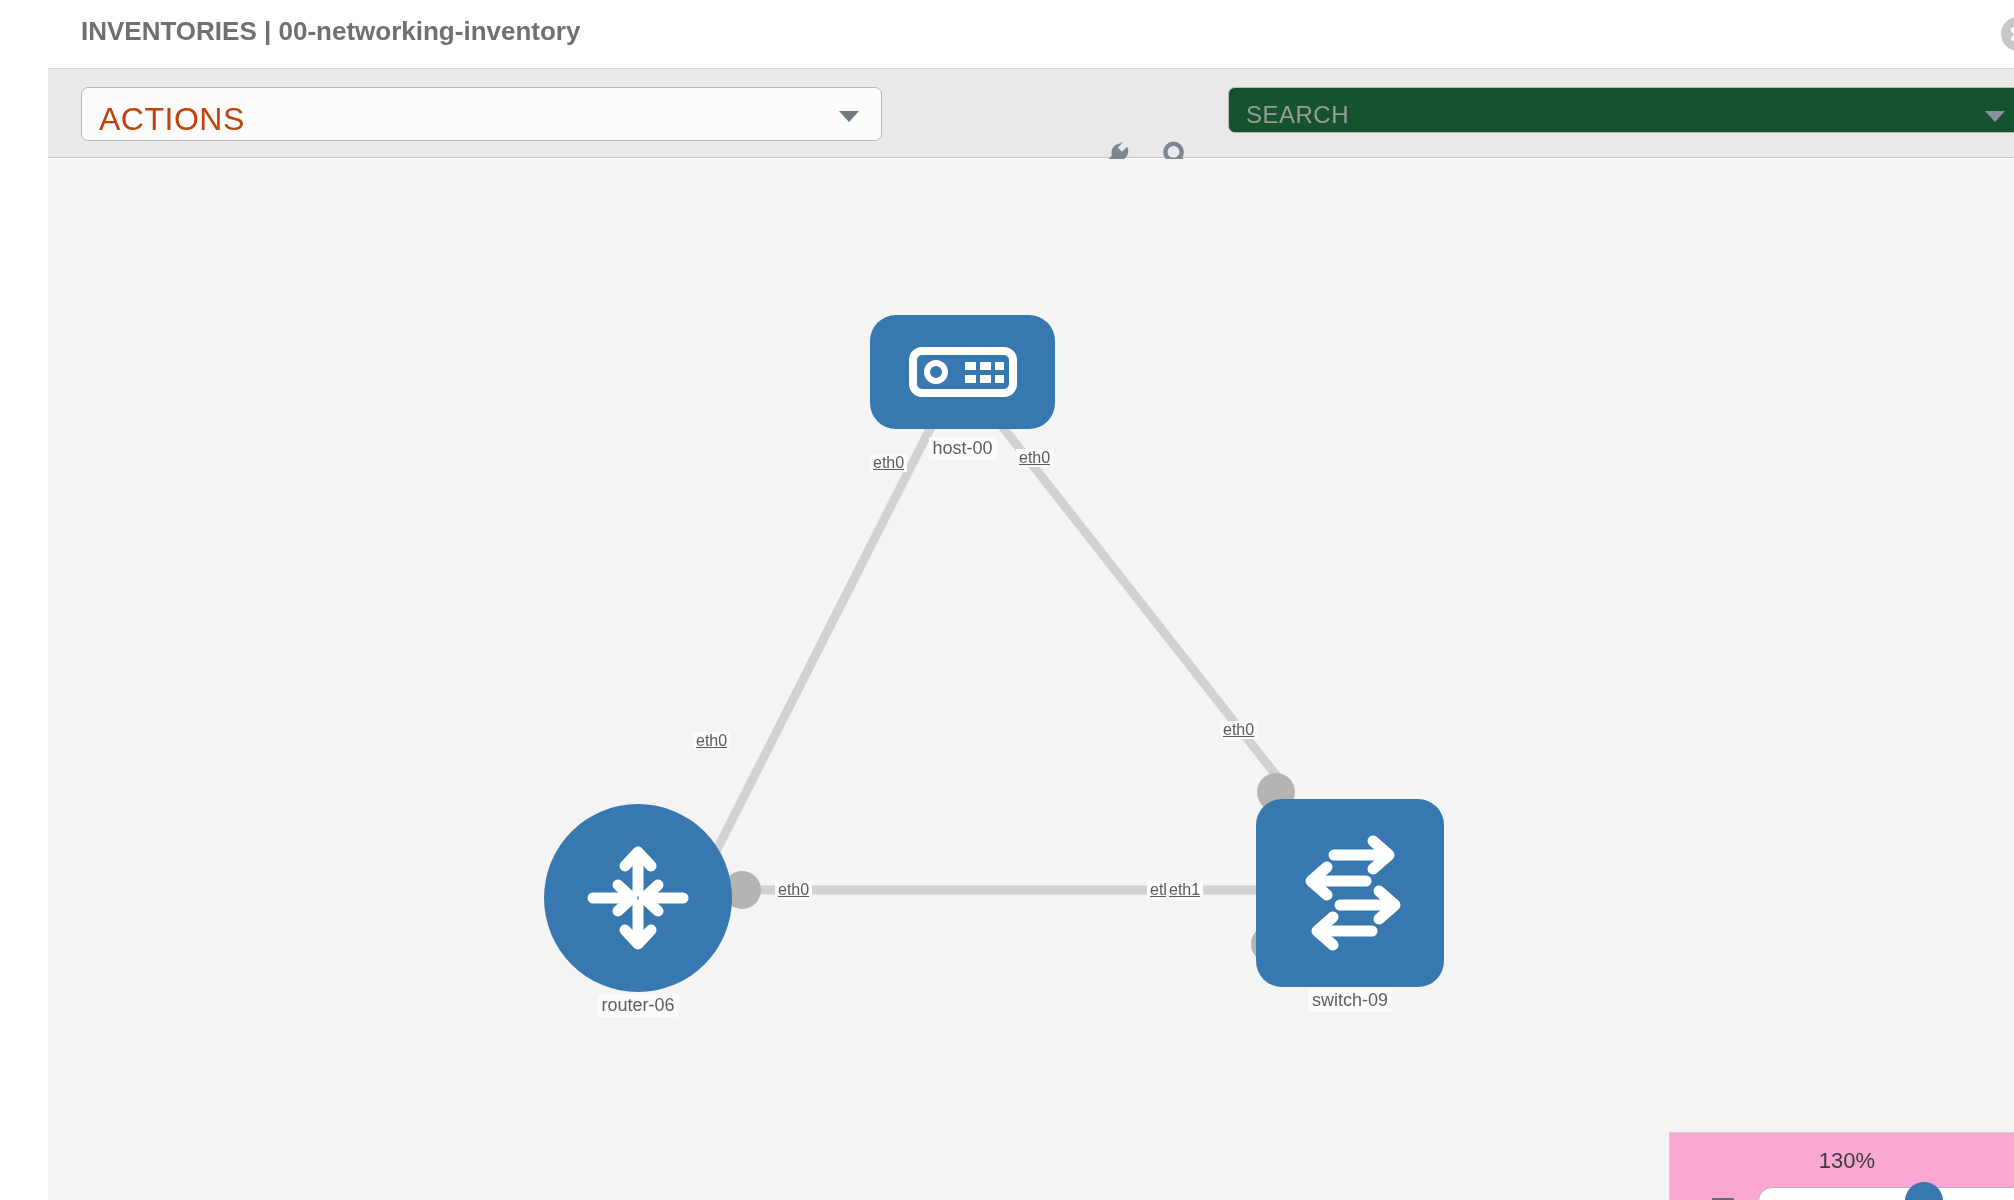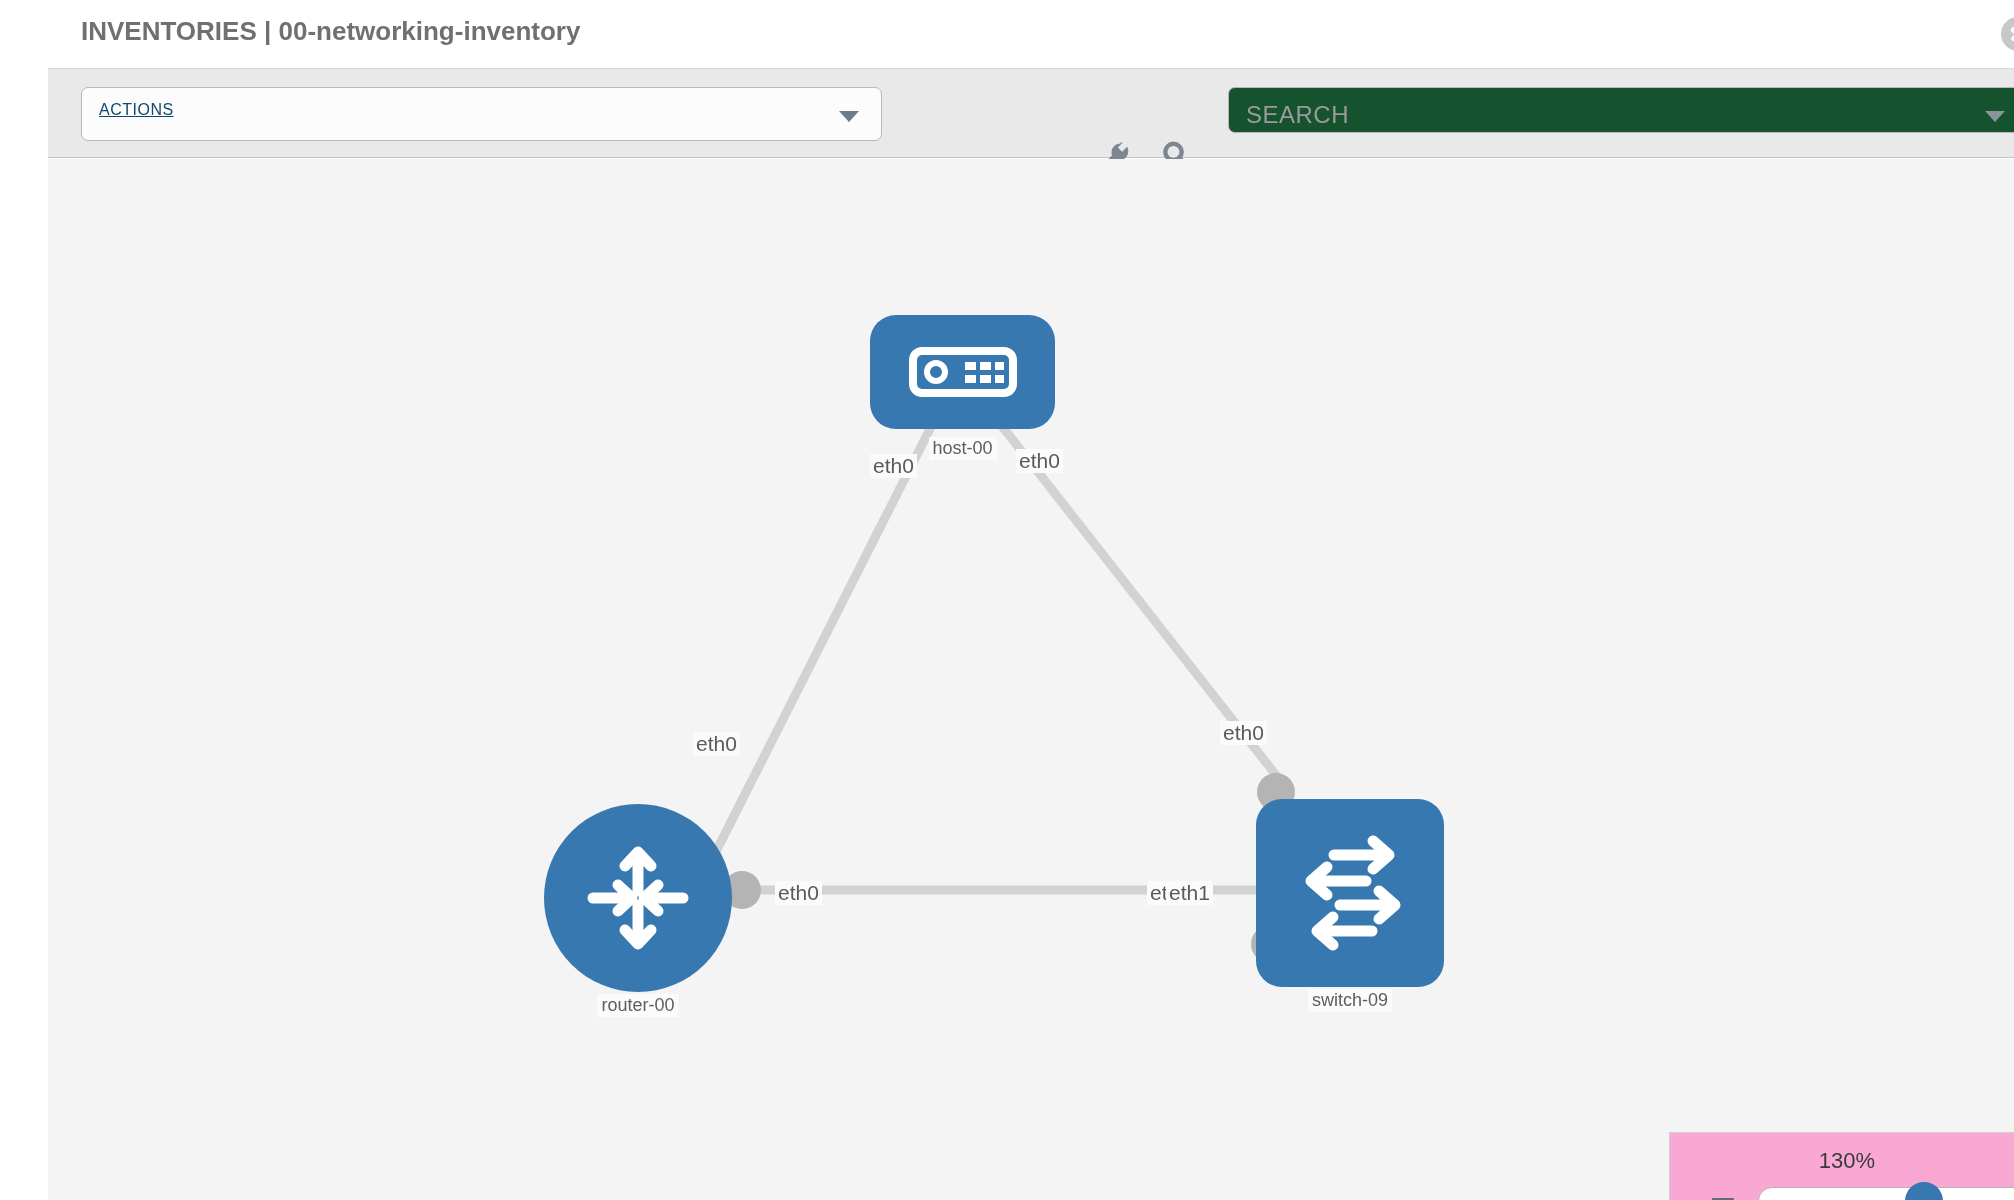--- a/index.html
+++ b/index.html
@@ -38,21 +38,21 @@
     background: #e9e9e9; border-bottom: 1px solid #c4c4c4;
   }
   .actions-select {
     position: absolute; left: 33px; top: 18px;
     width: 801px; height: 54px;
     background: #fcfcfc; border: 1px solid #b7b7b7; border-radius: 7px;
     cursor: pointer;
   }
   .actions-label {
     position: absolute; left: 17px; top: 13px;
-    font-size: 16px; color: #0c4a6e; letter-spacing: 0.5px; text-decoration: underline;
+    font-size: 32px; color: #c2410c; letter-spacing: 0.5px;
   }
   .caret-down {
     position: absolute; right: 22px; top: 23px;
     width: 0; height: 0;
     border-left: 10px solid transparent; border-right: 10px solid transparent;
     border-top: 11px solid #6f7b87;
   }
   .icon-btn {
     position: absolute; top: 88px; width: 44px; height: 44px;
     transform: translateY(-50%); cursor: pointer;
@@ -89,22 +89,22 @@
     position: absolute; left: 50%; transform: translateX(-50%);
     font-size: 18px; color: #5e5e5e; white-space: nowrap;
     background: #fbfbfb; padding: 1px 4px;
   }
 
   .connector {
     position: absolute; width: 38px; height: 38px; border-radius: 50%;
     background: #b4b4b4; cursor: pointer;
   }
   .edge-label {
-    position: absolute; font-size: 21px; color: #5a5a5a;
-    background: #fbfbfb; padding: 0px 3px; white-space: nowrap;
+    position: absolute; font-size: 16px; color: #5a5a5a;
+    background: #fbfbfb; padding: 0px 3px; white-space: nowrap; text-decoration: underline;
   }
 
   
   .zoom-panel {
     position: absolute; left: 1621px; top: 1132px;
     width: 393px; height: 118px;
     background: #f9a8d4; border: 1px solid #cfcfcf; border-right: none; border-bottom: none; text-decoration: underline;
   }
   .zoom-value {
     position: absolute; left: 0; right: 0; top: 15px;
@@ -223,21 +223,21 @@
               <path d="M46 91 L59 105 L72 91"></path>
 
               <path d="M14 59 L52 59"></path>
               <path d="M39 46 L53 59 L39 72"></path>
 
               <path d="M104 59 L66 59"></path>
               <path d="M79 46 L65 59 L79 72"></path>
             </g>
           </svg>
         </div>
-        <div class="node-label" style="top:122px; left:50%; top:190px;">router-00</div>
+        <div class="node-label" style="top:122px; left:50%; top:190px;">router-06</div>
       </div>
 
       <div class="node" style="left:1208px; top:640px; width:188px; height:220px;">
         <div class="node-shape shape-rounded" style="left:0; top:0; width:188px; height:188px;">
           <svg width="124" height="124" viewBox="0 0 124 124" aria-hidden="true">
             <g fill="none" stroke="#ffffff" stroke-width="11" stroke-linecap="round" stroke-linejoin="round">
 
               <path d="M46 24 L100 24"></path>
               <path d="M85 10 L101 24 L85 38"></path>
 

